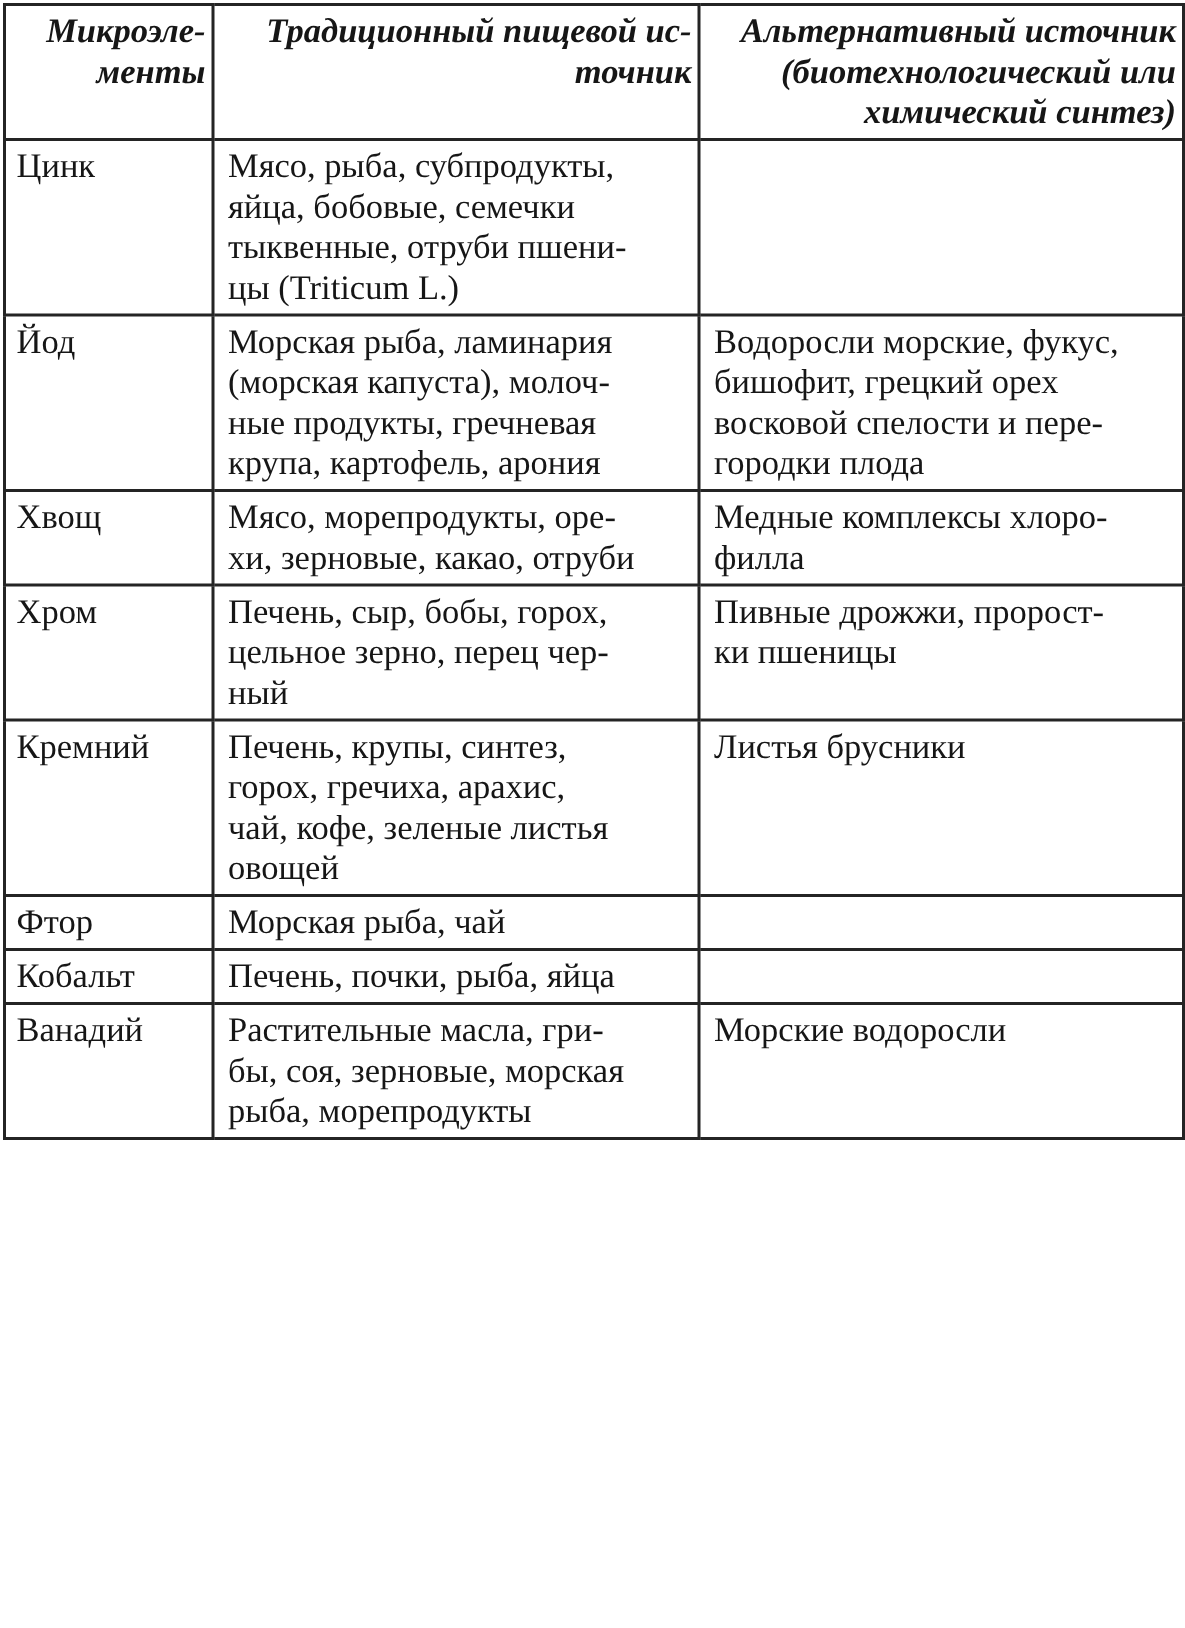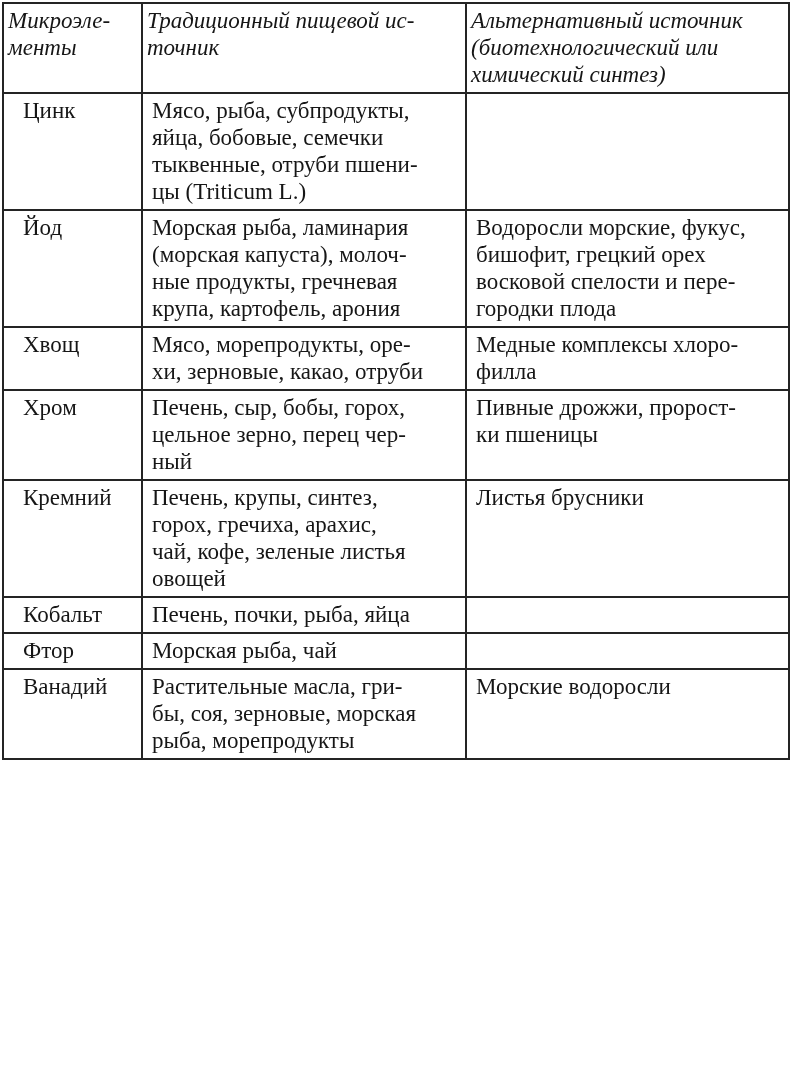--- a/index.html
+++ b/index.html
@@ -29,30 +29,30 @@
     border: 2px solid #242424;
     vertical-align: top;
     font-size: 23px;
     line-height: 27px;
     white-space: pre-wrap;
     overflow: hidden;
     box-sizing: border-box;
   }
   table.micro-table th {
     font-style: italic;
-    font-weight: normal;
-    text-align: left;
+    font-weight: bold;
+    text-align: right;
     padding: 3px 4px 4px 4px;
   }
   table.micro-table td {
     text-align: left;
     padding: 3px 4px 4px 9px;
   }
   table.micro-table td.element-cell {
-    padding-left: 19px;
+    padding-left: 7px;
   }
 </style>
 </head>
 <body>
 
 <div class="page">
   <table class="micro-table">
     <colgroup>
       <col class="c1">
       <col class="c2">
@@ -106,27 +106,27 @@
       </tr>
       <tr>
         <td class="element-cell">Кремний</td>
         <td>Печень, крупы, синтез,
 горох, гречиха, арахис,
 чай, кофе, зеленые листья
 овощей</td>
         <td>Листья брусники</td>
       </tr>
       <tr>
-        <td class="element-cell">Кобальт</td>
-        <td>Печень, почки, рыба, яйца</td>
+        <td class="element-cell">Фтор</td>
+        <td>Морская рыба, чай</td>
         <td></td>
       </tr>
       <tr>
-        <td class="element-cell">Фтор</td>
-        <td>Морская рыба, чай</td>
+        <td class="element-cell">Кобальт</td>
+        <td>Печень, почки, рыба, яйца</td>
         <td></td>
       </tr>
       <tr>
         <td class="element-cell">Ванадий</td>
         <td>Растительные масла, гри-
 бы, соя, зерновые, морская
 рыба, морепродукты</td>
         <td>Морские водоросли</td>
       </tr>
     </tbody>

